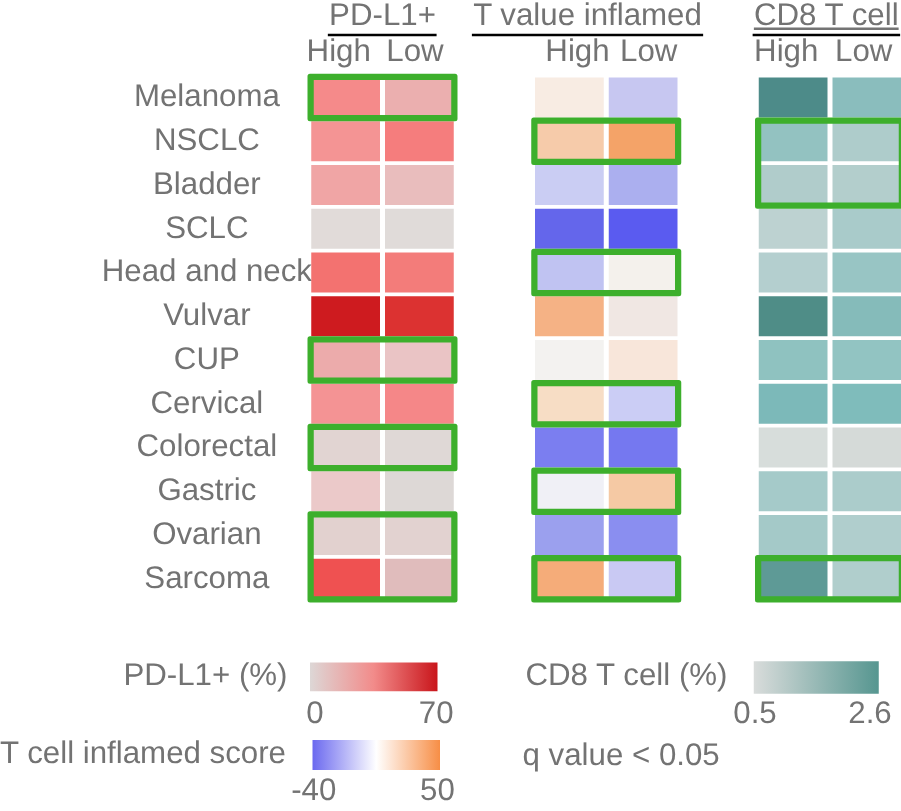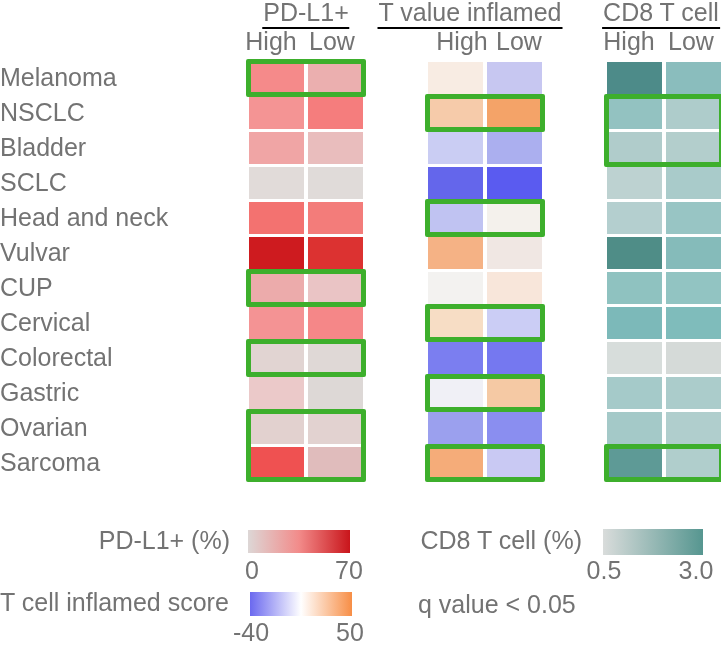--- a/index.html
+++ b/index.html
@@ -2,37 +2,37 @@
 <html><head>
 <meta charset="utf-8">
 <style>
   html,body{margin:0;padding:0;background:#fff;}
   .canvas{position:relative;width:721px;height:649px;background:#fff;overflow:hidden;
           font-family:"Liberation Sans",sans-serif;color:#737373;}
   .ghead{position:absolute;top:0;font-size:25px;line-height:25px;white-space:nowrap;
          transform:translateX(-50%);border-bottom:2px solid #000;padding:0 1px 2px 1px;}
   .collab{position:absolute;top:29px;font-size:25px;line-height:25px;transform:translateX(-50%);white-space:nowrap;}
   .tmb{position:absolute;top:29px;left:0;width:227px;text-align:right;font-size:25px;line-height:25px;}
-  .row-label{position:absolute;left:0;width:237px;height:32px;text-align:left;
-             font-size:25px;line-height:31px;white-space:nowrap;}
+  .row-label{position:absolute;left:0;width:237px;height:32px;text-align:center;
+             font-size:25px;line-height:31px;white-space:nowrap;padding-left:47px;}
   .cell{position:absolute;width:55px;height:32px;}
   .sigbox{position:absolute;box-sizing:border-box;border:5px solid #3DAF2C;border-radius:2px;background:transparent;}
   .leglab{position:absolute;font-size:25px;line-height:25px;white-space:nowrap;}
   .ra{text-align:right;}
   .gbar{position:absolute;}
   .tick{position:absolute;font-size:25px;line-height:25px;transform:translateX(-50%);white-space:nowrap;}
 </style>
 </head>
 <body>
 
 <div class="canvas">
 
   <div class="ghead" style="left:306px;">PD-L1+</div>
   <div class="ghead" style="left:470px;">T value inflamed</div>
-  <div class="ghead" style="left:661px;">CD8 T cell</div>
+  <div class="ghead" style="left:661px;text-decoration:underline;">CD8 T cell</div>
 
   <div class="collab" style="left:271px;">High</div>
   <div class="collab" style="left:332px;">Low</div>
   <div class="collab" style="left:462px;">High</div>
   <div class="collab" style="left:519px;">Low</div>
   <div class="collab" style="left:629px;">High</div>
   <div class="collab" style="left:691px;">Low</div>
 
   <div id="grid">
       <div class="row-label" style="top: 62px;">Melanoma</div>
@@ -133,21 +133,21 @@
     </div>
 
   <div class="leglab ra" style="left:0;top:528px;width:230px;">PD-L1+ (%)</div>
   <div class="gbar" id="bar-pdl1" style="left: 248px; top: 530px; width: 102px; height: 23px; background: linear-gradient(to right, rgb(221, 215, 214), rgb(242, 139, 138), rgb(201, 21, 27));"></div>
   <div class="tick" style="left:252px;top:558px;">0</div>
   <div class="tick" style="left:349px;top:558px;">70</div>
 
   <div class="leglab ra" style="left:352px;top:528px;width:230px;">CD8 T cell (%)</div>
   <div class="gbar" id="bar-cd8" style="left: 603px; top: 529px; width: 100px; height: 26px; background: linear-gradient(to right, rgb(217, 220, 219), rgb(86, 150, 144));"></div>
   <div class="tick" style="left:604px;top:558px;">0.5</div>
-  <div class="tick" style="left:696px;top:558px;">3.0</div>
+  <div class="tick" style="left:696px;top:558px;">2.6</div>
 
   <div class="leglab ra" style="left:0;top:590px;width:228px;">T cell inflamed score</div>
   <div class="gbar" id="bar-tcell" style="left: 250px; top: 592px; width: 102px; height: 24px; background: linear-gradient(to right, rgb(107, 105, 239), rgb(255, 255, 255), rgb(247, 142, 70));"></div>
   <div class="tick" style="left:251px;top:620px;">-40</div>
   <div class="tick" style="left:350px;top:620px;">50</div>
 
   <div class="leglab" style="left:418px;top:592px;">q value &lt; 0.05</div>
 </div>
 
 </body></html>

